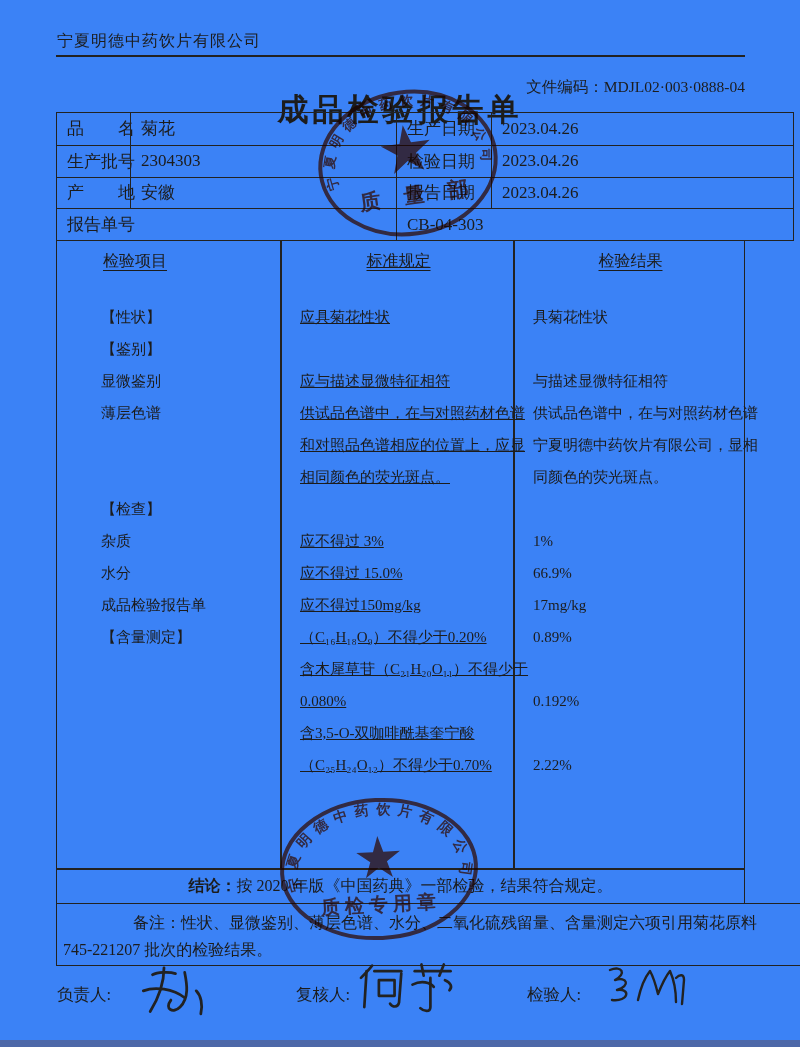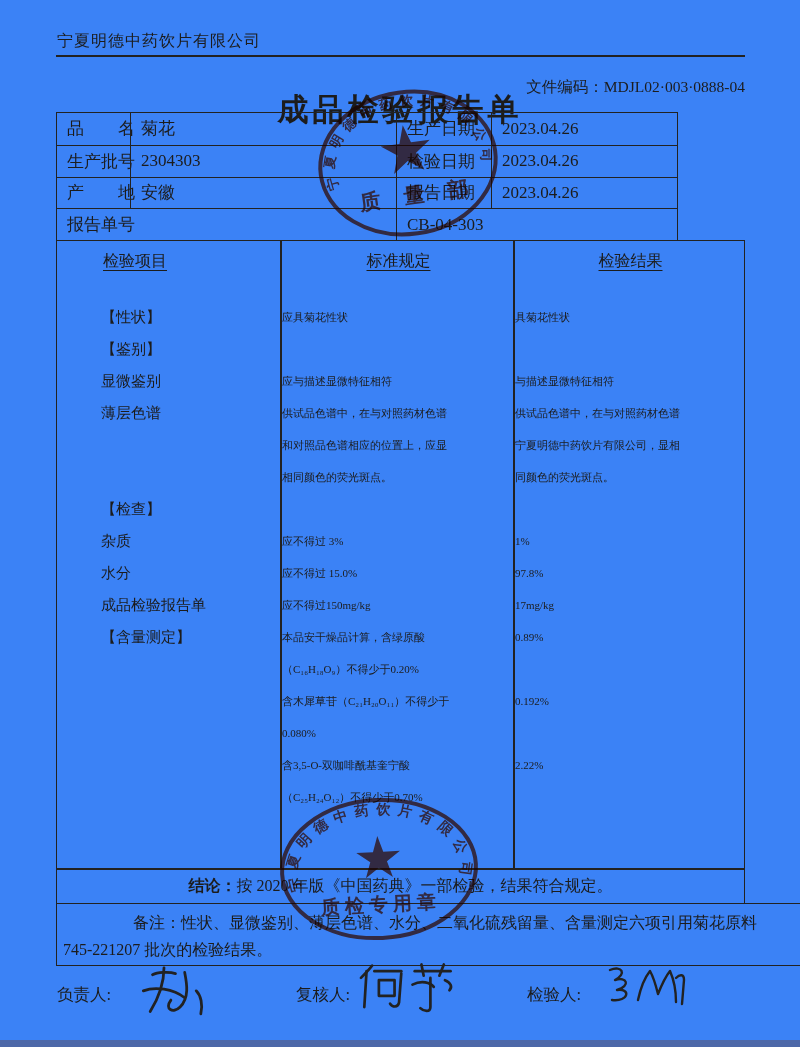--- a/index.html
+++ b/index.html
@@ -8,44 +8,44 @@
     font-family:"Liberation Serif","DejaVu Serif",serif;color:#1c1c1c;
     overflow:hidden;margin:0 auto;
   }
   
   .hdr-left{position:absolute;left:57px;top:31px;font-size:16px;letter-spacing:1px;}
   .hdr-right{position:absolute;right:55px;top:33px;font-size:15.5px;margin-top:44px;}
   .hdr-rule{position:absolute;left:56px;top:55px;width:689px;height:2px;background:#222;}
   .title{position:absolute;left:0;right:0;top:61px;text-align:center;
          font-size:31px;font-weight:bold;letter-spacing:4px;margin-top:28px;}
   
-  .info-table{position:absolute;left:56px;top:112px;width:622px;height:129px;
+  .info-table{position:absolute;left:56px;top:112px;width:738px;height:129px;
     border:1.5px solid #222;box-sizing:border-box;display:grid;
     grid-template-columns:73px 266px 95px 1fr;grid-template-rows:repeat(4,1fr);}
   .cell{display:flex;align-items:center;font-size:17px;padding-left:10px;box-sizing:border-box;white-space:nowrap;}
   .cell.bl{border-left:1.5px solid #222;}
   .cell.bt{border-top:1.5px solid #222;}
   .cell.span2a{grid-column:1/3;}
   .cell.span2b{grid-column:3/5;}
   
   .main-table{position:absolute;left:56px;top:239.5px;width:689px;height:630px;
     border:1.5px solid #222;box-sizing:border-box;}
   .vline{position:absolute;top:0;bottom:0;width:1.5px;background:#222;}
   .v1{left:223px;} .v2{left:456px;}
   .col{position:absolute;top:0;bottom:0;box-sizing:border-box;padding-top:8px;}
   .col1{left:0;width:223px;margin-left:38px;}
-  .col2{left:225px;width:233px;}
+  .col2{left:225px;width:233px;text-decoration:underline;}
   .col3{left:458px;width:231px;}
   .col-head{height:24px;line-height:24px;font-size:16px;margin-bottom:28px;
     text-decoration:underline;text-underline-offset:4px;}
   .col1 .col-head{padding-left:8px;text-align:left;}
   .col2 .col-head,.col3 .col-head{text-align:center;}
   .ln{height:32px;line-height:32px;white-space:nowrap;}
   .col1 .ln{font-size:15px;padding-left:6px;}
-  .col2 .ln,.col3 .ln{font-size:11px;padding-left:0;}
+  .col2 .ln,.col3 .ln{font-size:15px;padding-left:18px;}
   
   .concl-row{position:absolute;left:56px;top:868px;width:689px;height:36px;
     border:1.5px solid #222;box-sizing:border-box;display:flex;align-items:center;
     justify-content:center;font-size:16px;white-space:nowrap;}
   .concl-row b{font-weight:bold;}
   .note-row{position:absolute;left:56px;top:902.5px;width:765px;height:63px;
     border:1.5px solid #222;box-sizing:border-box;font-size:16px;}
   .note-l1{padding:5px 4px 0 76px;line-height:27px;white-space:nowrap;}
   .note-l2{padding-left:6px;line-height:27px;white-space:nowrap;}
   
@@ -125,39 +125,38 @@
       <div class="ln">应具菊花性状</div>
       <div class="ln"></div>
       <div class="ln">应与描述显微特征相符</div>
       <div class="ln">供试品色谱中，在与对照药材色谱</div>
       <div class="ln">和对照品色谱相应的位置上，应显</div>
       <div class="ln">相同颜色的荧光斑点。</div>
       <div class="ln"></div>
       <div class="ln">应不得过 3%</div>
       <div class="ln">应不得过 15.0%</div>
       <div class="ln">应不得过150mg/kg</div>
-      <div class="ln">本品安干燥品计算，含绿原酸</div>
       <div class="ln">（C₁₆H₁₈O₉）不得少于0.20%</div>
       <div class="ln">含木犀草苷（C₂₁H₂₀O₁₁）不得少于</div>
       <div class="ln">0.080%</div>
       <div class="ln">含3,5-O-双咖啡酰基奎宁酸</div>
       <div class="ln">（C₂₅H₂₄O₁₂）不得少于0.70%</div>
     </div>
 
     <div class="col col3">
       <div class="col-head">检验结果</div>
       <div class="ln">具菊花性状</div>
       <div class="ln"></div>
       <div class="ln">与描述显微特征相符</div>
       <div class="ln">供试品色谱中，在与对照药材色谱</div>
       <div class="ln">宁夏明德中药饮片有限公司，显相</div>
       <div class="ln">同颜色的荧光斑点。</div>
       <div class="ln"></div>
       <div class="ln">1%</div>
-      <div class="ln">97.8%</div>
+      <div class="ln">66.9%</div>
       <div class="ln">17mg/kg</div>
       <div class="ln">0.89%</div>
       <div class="ln"></div>
       <div class="ln">0.192%</div>
       <div class="ln"></div>
       <div class="ln">2.22%</div>
       <div class="ln"></div>
     </div>
   </div>
 

